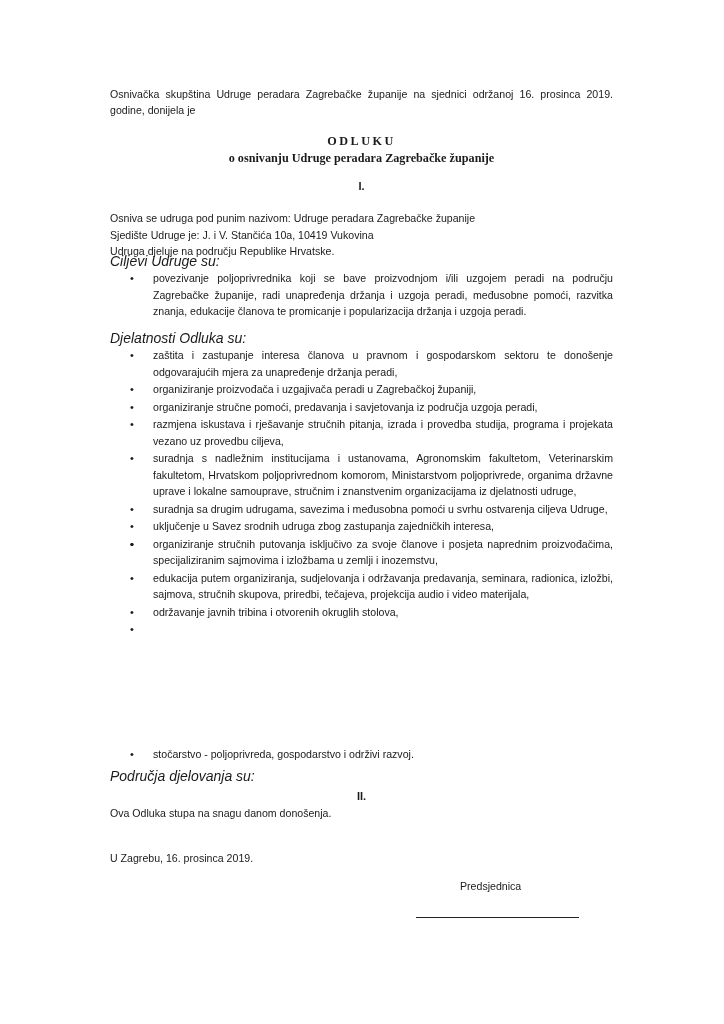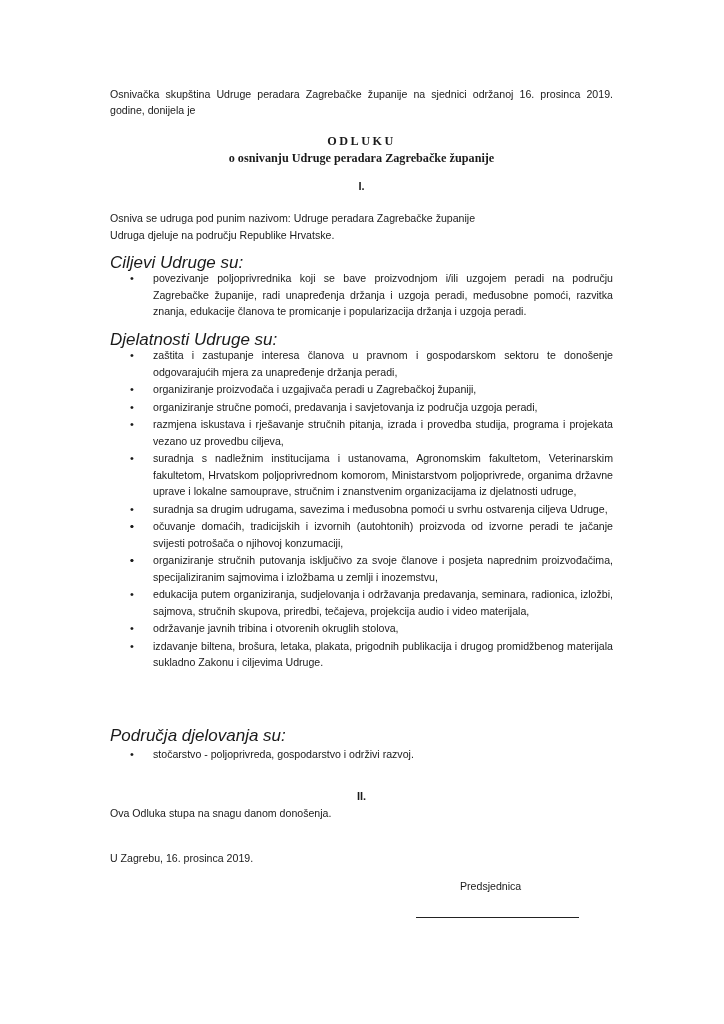--- a/index.html
+++ b/index.html
@@ -10,21 +10,21 @@
     font-family: "Liberation Sans", "DejaVu Sans", sans-serif;
     font-size: 10.6px;
   }
   .abs { position: absolute; }
   .para { left: 110px; width: 503px; line-height: 16px; text-align: justify; }
   .intro { top: 86px; }
   .title-block { left: 110px; width: 503px; top: 133px; text-align: center; font-weight: bold; font-size: 12.2px; line-height: 17px; font-family: Liberation Serif, serif; }
   .title-block .t1 { letter-spacing: 2.5px; }
   .roman { left: 110px; width: 503px; text-align: center; font-weight: bold; font-size: 11px; }
   .plain { left: 110px; width: 503px; line-height: 16.5px; }
-  .section-title { left: 110px; font-style: italic; font-size: 17px; }
+  .section-title { left: 110px; font-style: italic; font-size: 14px; }
   ul.blist { list-style: none; margin: 0; padding: 0; position: absolute; left: 110px; width: 503px; }
   ul.blist li { position: relative; padding-left: 43px; line-height: 16.5px; text-align: justify; margin: 0 0 1px 0; }
   ul.blist li .bullet { position: absolute; left: 20px; top: 0; font-size: 11px; }
   .sig-label { left: 460px; top: 880px; }
   .sig-line { left: 416px; top: 917px; width: 163px; border-top: 1px solid #222; height: 0; }
 </style>
 </head>
 <body>
 
 <div class="page">
@@ -32,46 +32,47 @@
   <div class="abs para intro">Osnivačka skupština Udruge peradara Zagrebačke županije na sjednici održanoj 16. prosinca 2019. godine, donijela je</div>
 
   <div class="abs title-block">
     <div class="t1">ODLUKU</div>
     <div class="t2">o osnivanju Udruge peradara Zagrebačke županije</div>
   </div>
 
   <div class="abs roman" style="top:180px;">I.</div>
   <div class="abs plain" style="top:193px;margin-top:17px;">
     <div>Osniva se udruga pod punim nazivom: Udruge peradara Zagrebačke županije</div>
+    <div>Sjedište Udruge je: J. i V. Stančića 10a, 10419 Vukovina</div>
     <div>Udruga djeluje na području Republike Hrvatske.</div>
   </div>
 
   <div class="abs section-title" style="top:253px;">Ciljevi Udruge su:</div>
   <ul class="blist" style="top:270px;">
     <li><span class="bullet">•</span><span>povezivanje poljoprivrednika koji se bave proizvodnjom i/ili uzgojem peradi na području Zagrebačke županije, radi unapređenja držanja i uzgoja peradi, međusobne pomoći, razvitka znanja, edukacije članova te promicanje i popularizacija držanja i uzgoja peradi.</span></li>
   </ul>
 
-  <div class="abs section-title" style="top:330px;">Djelatnosti Udruge su:</div>
+  <div class="abs section-title" style="top:330px;">Djelatnosti Odluka su:</div>
   <ul class="blist" style="top:347px;">
     <li><span class="bullet">•</span><span>zaštita i zastupanje interesa članova u pravnom i gospodarskom sektoru te donošenje odgovarajućih mjera za unapređenje držanja peradi,</span></li>
     <li><span class="bullet">•</span><span>organiziranje proizvođača i uzgajivača peradi u Zagrebačkoj županiji,</span></li>
     <li><span class="bullet">•</span><span>organiziranje stručne pomoći, predavanja i savjetovanja iz područja uzgoja peradi,</span></li>
     <li><span class="bullet">•</span><span>razmjena iskustava i rješavanje stručnih pitanja, izrada i provedba studija, programa i projekata vezano uz provedbu ciljeva,</span></li>
     <li><span class="bullet">•</span><span>suradnja s nadležnim institucijama i ustanovama, Agronomskim fakultetom, Veterinarskim fakultetom, Hrvatskom poljoprivrednom komorom, Ministarstvom poljoprivrede, organima državne uprave i lokalne samouprave, stručnim i znanstvenim organizacijama iz djelatnosti udruge,</span></li>
     <li><span class="bullet">•</span><span>suradnja sa drugim udrugama, savezima i međusobna pomoći u svrhu ostvarenja ciljeva Udruge,</span></li>
+    <li><span class="bullet">•</span><span>uključenje u Savez srodnih udruga zbog zastupanja zajedničkih interesa,</span></li>
     <li><span class="bullet">•</span></li>
-    <li><span class="bullet">•</span><span>očuvanje domaćih, tradicijskih i izvornih (autohtonih) proizvoda od izvorne peradi te jačanje svijesti potrošača o njihovoj konzumaciji,</span></li>
     <li><span class="bullet">•</span></li>
     <li><span class="bullet">•</span><span>organiziranje stručnih putovanja isključivo za svoje članove i posjeta naprednim proizvođačima, specijaliziranim sajmovima i izložbama u zemlji i inozemstvu,</span></li>
     <li><span class="bullet">•</span><span>edukacija putem organiziranja, sudjelovanja i održavanja predavanja, seminara, radionica, izložbi, sajmova, stručnih skupova, priredbi, tečajeva, projekcija audio i video materijala,</span></li>
     <li><span class="bullet">•</span><span>održavanje javnih tribina i otvorenih okruglih stolova,</span></li>
-    <li><span class="bullet">•</span><span>izdavanje biltena, brošura, letaka, plakata, prigodnih publikacija i drugog promidžbenog materijala sukladno Zakonu i ciljevima Udruge.</span></li>
+    <li><span class="bullet">•</span></li>
   </ul>
 
-  <div class="abs section-title" style="top:726px;">Područja djelovanja su:</div>
+  <div class="abs section-title" style="top:768px;">Područja djelovanja su:</div>
   <ul class="blist" style="top:746px;">
     <li><span class="bullet">•</span><span>stočarstvo - poljoprivreda, gospodarstvo i održivi razvoj.</span></li>
   </ul>
 
   <div class="abs plain" style="top:805px;">Ova Odluka stupa na snagu danom donošenja.</div>
   <div class="abs roman" style="top:790px;">II.</div>
 
   <div class="abs plain" style="top:850px;">U Zagrebu, 16. prosinca 2019.</div>
 
   <div class="abs sig-label">Predsjednica</div>

